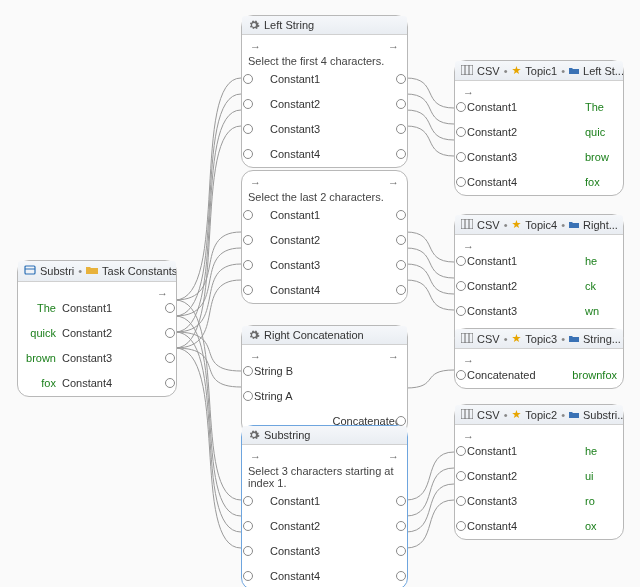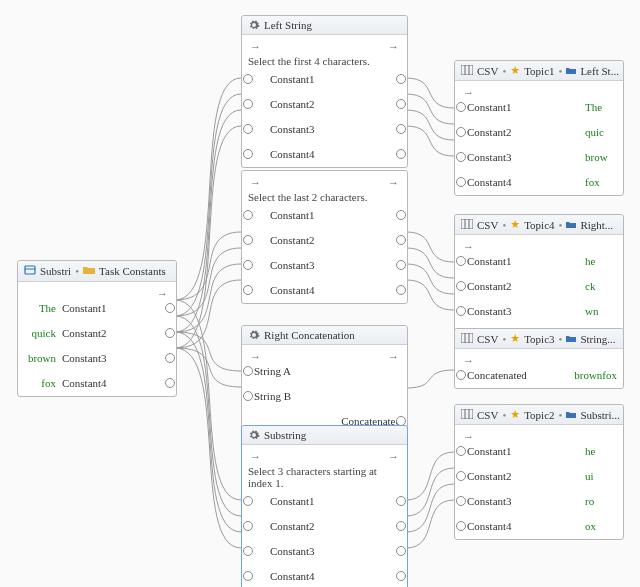--- a/index.html
+++ b/index.html
@@ -1,18 +1,18 @@
 <!DOCTYPE html>
 <html><head>
 <meta charset="utf-8">
 <style>
   html,body{margin:0;padding:0;width:640px;height:587px;background:#fafafa;font-family:"Segoe UI",Arial,sans-serif;font-size:11px;color:#333;overflow:hidden;}
   .canvas{position:relative;width:640px;height:587px;}
   svg.wires{position:absolute;inset:0;pointer-events:none;}
-  .node{position:absolute;background:#fff;border:1px solid #b8b8b8;border-radius:3px;box-shadow:0 0 0 rgba(0,0,0,0);font-family:Liberation Serif, serif;}
+  .node{position:absolute;background:#fff;border:1px solid #b8b8b8;border-radius:12px;box-shadow:0 0 0 rgba(0,0,0,0);}
   .node.sel{border-color:#6ea5de;}
   .hdr{display:flex;align-items:center;gap:4px;padding:3px 6px;border-bottom:1px solid #d0d0d0;background:linear-gradient(#f5f7fa,#e9edf2);border-radius:3px 3px 0 0;white-space:nowrap;overflow:hidden;}
   .hdr .dot{color:#888;}
   .body{padding:4px 6px 6px 6px;}
   .arrowrow{display:flex;justify-content:space-between;color:#666;padding:0 2px 2px 2px;}
   .desc{color:#444;margin:2px 0 4px 0;}
   .rows{display:flex;flex-direction:column;gap:10px;}
   .row{display:flex;align-items:center;height:15px;position:relative;}
   .lbl{flex:1;white-space:nowrap;overflow:hidden;}
   .val{color:#1a7f1a;margin-right:6px;text-align:right;min-width:32px;}
@@ -190,25 +190,25 @@
     <span>Right Concatenation</span>
   </div>
   <div class="body">
     <div class="arrowrow">
           <span>→</span>
           <span>→</span>
         </div>
     <div class="rows">
       <div class="row">
             <span class="port l"></span>
+            <span class="lbl" style="padding-left:6px">String B</span>
+          </div>
+      <div class="row">
+            <span class="port l"></span>
             <span class="lbl" style="padding-left:6px">String A</span>
-          </div>
-      <div class="row">
-            <span class="port l"></span>
-            <span class="lbl" style="padding-left:6px">String B</span>
           </div>
       <div class="row">
             <span class="lbl" style="text-align:right">Concatenated</span>
             <span class="port r"></span>
           </div>
     </div>
   </div>
 </div>
 
 <div class="node sel" style="left:241px;top:425px;width:165px;">

